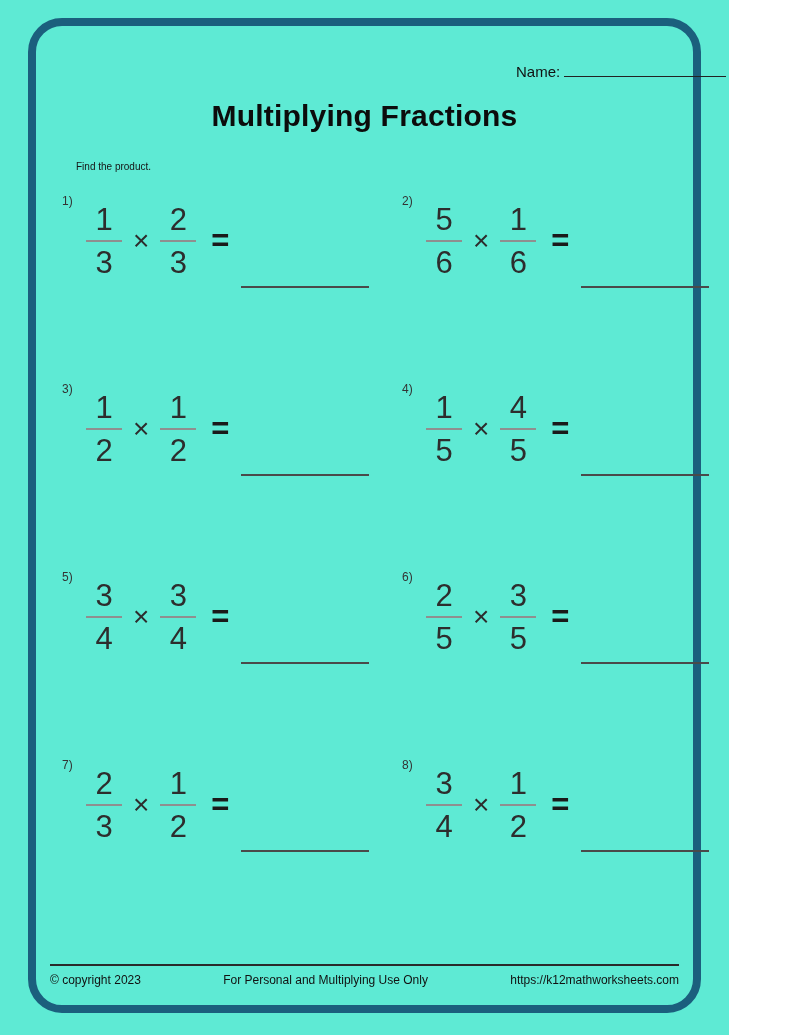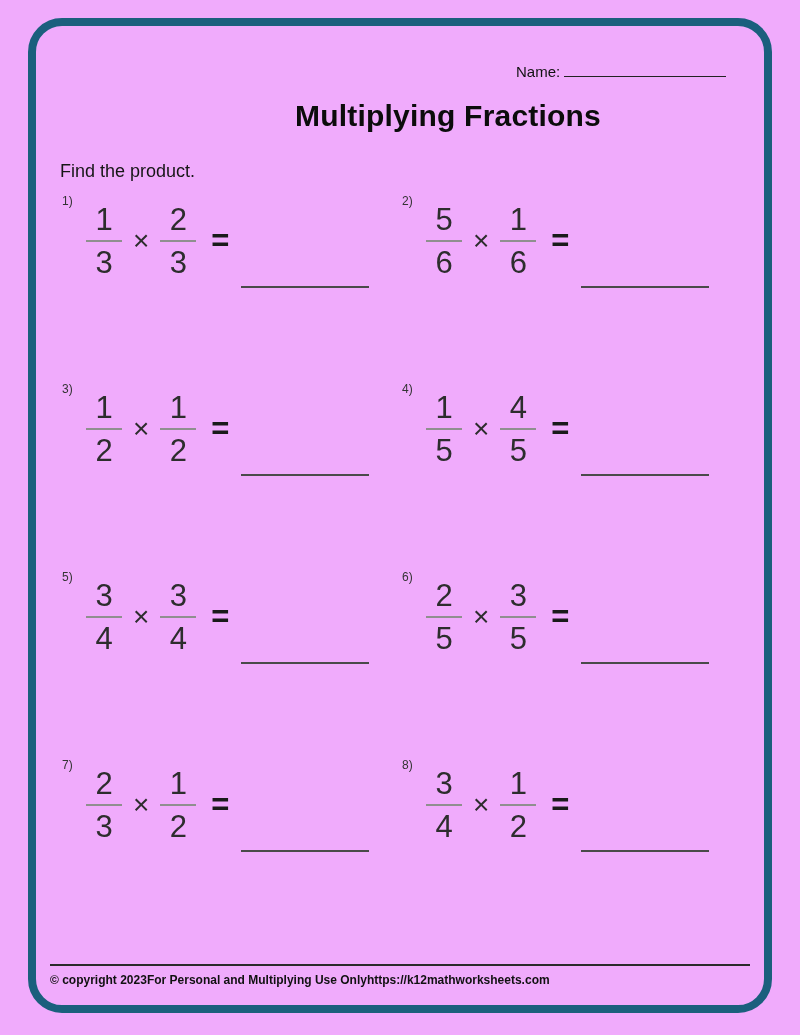--- a/index.html
+++ b/index.html
@@ -1,52 +1,52 @@
 <!DOCTYPE html>
 <html style="--border: #1b5f7d; --bar: #8f8f8f; --ink: #222222;"><head>
 <meta charset="utf-8">
 <style>
   html,body { margin:0; padding:0; background:#ffffff; }
   .page {
-    position:relative; width:800px; height:1035px; background:#f0abfc;
+    position:relative; width:729px; height:1035px; background:#5eead4;
     font-family:"Liberation Sans", sans-serif; color:#222; overflow:hidden;
   }
   .frame {
     position:absolute; left:28px; top:18px; right:28px; bottom:22px;
     border:8px solid var(--border,#1b5f7d); border-radius:34px;
     pointer-events:none;
   }
   .name-row { position:absolute; top:61px; left:516px; font-size:15px; color:#111; white-space:nowrap; }
   .name-line { display:inline-block; width:162px; height:15px; border-bottom:1.6px solid #222; margin-left:4px; }
   .title {
     position:absolute; top:99px; left:0; width:100%; text-align:center;
-    font-size:30px; font-weight:bold; color:#0c0c0c; letter-spacing:.2px;padding-left:48px;
-  }
-  .instruction { position:absolute; top:161px; left:60px; font-size:18px; color:#161616; }
+    font-size:30px; font-weight:bold; color:#0c0c0c; letter-spacing:.2px;
+  }
+  .instruction { position:absolute; top:161px; left:76px; font-size:10px; color:#161616; }
   .problems {
     position:absolute; top:194px; left:62px;
     display:grid; grid-template-columns:340px 340px; grid-auto-rows:188px;
   }
   .problem { position:relative; }
   .pnum { position:absolute; top:0; left:0; font-size:12px; color:#333; }
   .expr { display:flex; align-items:center; padding-top:10px; margin-left:24px; }
   .fraction { display:flex; flex-direction:column; align-items:center; font-size:31px; line-height:1; color:#2d2d2d; }
   .fraction .num, .fraction .den { padding:0 2px; }
   .fbar { display:block; height:2px; background:var(--bar,#8f8f8f); align-self:stretch; min-width:36px; margin:5px 0; }
   .op { font-size:28px; margin:0 11px; color:#2d2d2d; }
   .eq { font-size:31px; font-weight:600; margin-left:15px; color:#1a1a1a; }
   .blank {
     width:128px; height:0; border-bottom:2px solid #4a4a4a;
     align-self:flex-end; margin-left:12px; margin-bottom:-10px;
   }
   .footer {
     position:absolute; left:50px; right:50px; top:964px;
     border-top:2px solid #2a2a2a; padding-top:7px;
-    display:flex; align-items:baseline;
-    font-size:12px; color:#111;font-weight:bold;
+    display:flex; justify-content:space-between; align-items:baseline;
+    font-size:12px; color:#111;
   }
 </style>
 </head>
 <body>
 
 <div class="page">
   <div class="frame"></div>
 
   <div class="name-row">
     <span>Name:</span><span class="name-line"></span>

